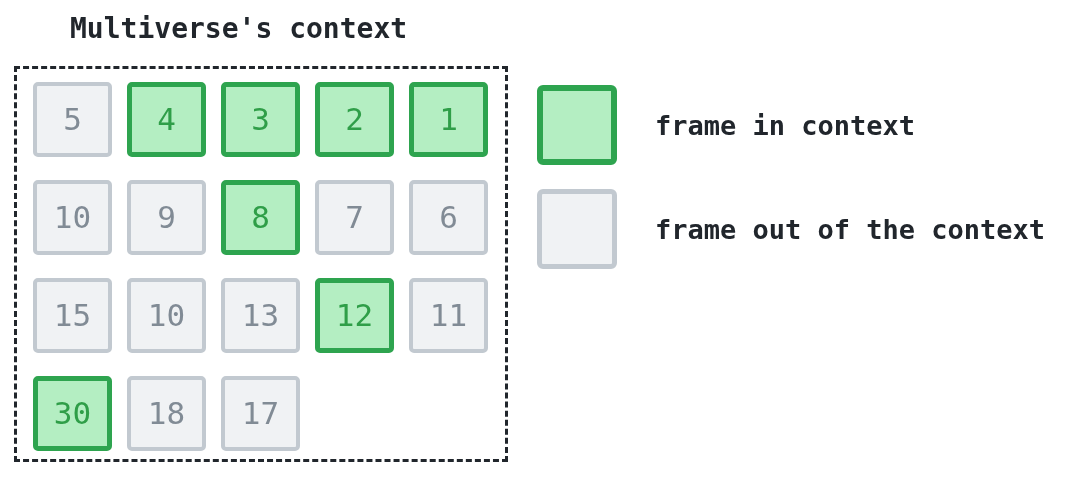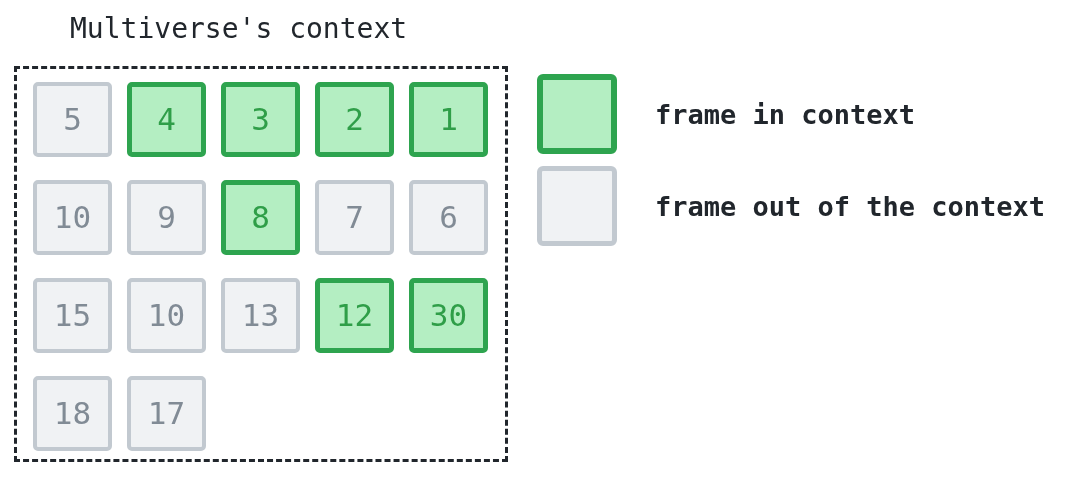--- a/index.html
+++ b/index.html
@@ -3,21 +3,21 @@
 <meta charset="utf-8">
 <style>
   * { margin: 0; padding: 0; box-sizing: border-box; }
   html, body { width: 1080px; height: 478px; background: #ffffff; overflow: hidden; }
   body { font-family: "DejaVu Sans Mono", "Liberation Mono", monospace; color: #1d2229; position: relative; }
 
   .title {
     position: absolute;
     left: 70px; top: 12px;
     font-size: 28px;
-    font-weight: normal;
+    font-weight: bold;
     letter-spacing: 0px;
     color: #21262c;
     white-space: nowrap;
   }
 
   .context-box {
     position: absolute;
     left: 14px; top: 66px;
     width: 494px; height: 396px;
     border: 3px dashed #21262c;
@@ -47,24 +47,24 @@
     color: #2f9e48;
   }
   .cell.out {
     background: #f0f2f4;
     border: 4px solid #c2c9d0;
     color: #818b95;
   }
 
   .legend {
     position: absolute;
-    left: 537px; top: 74px;
+    left: 537px; top: 85px;
     display: flex;
     flex-direction: column;
-    gap: 12px;
+    gap: 24px;
   }
   .legend-item {
     display: flex;
     align-items: center;
     gap: 38px;
   }
   .swatch {
     width: 80px; height: 80px;
     border-radius: 6px;
     flex: 0 0 auto;
@@ -98,20 +98,21 @@
     <div class="cell in">1</div>
     <div class="cell out">10</div>
     <div class="cell out">9</div>
     <div class="cell in">8</div>
     <div class="cell out">7</div>
     <div class="cell out">6</div>
     <div class="cell out">15</div>
     <div class="cell out">10</div>
     <div class="cell out">13</div>
     <div class="cell in">12</div>
+    <div class="cell out">11</div>
     <div class="cell in">30</div>
     <div class="cell out">18</div>
     <div class="cell out">17</div>
   </div>
 </div>
 
 <div class="legend">
   <div class="legend-item">
     <div class="swatch in"></div>
     <div class="legend-label">frame in context</div>

